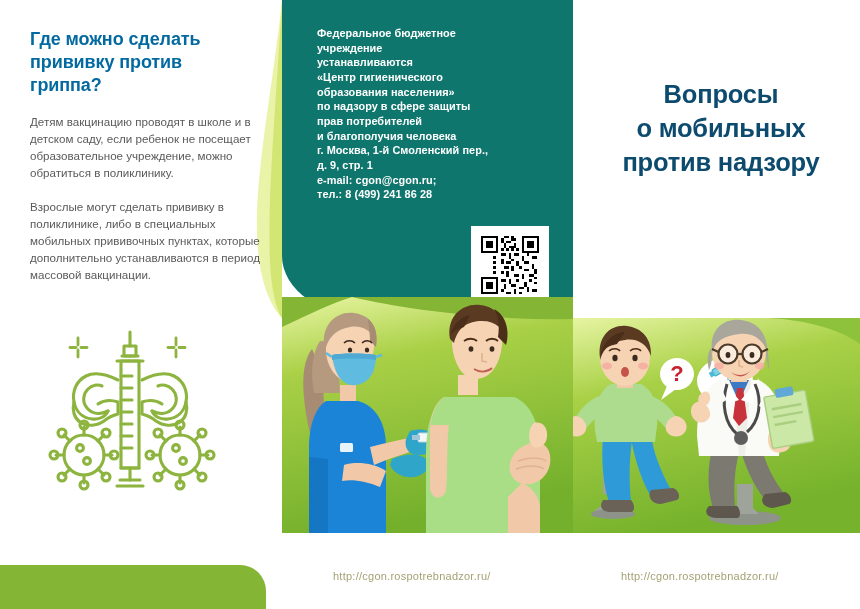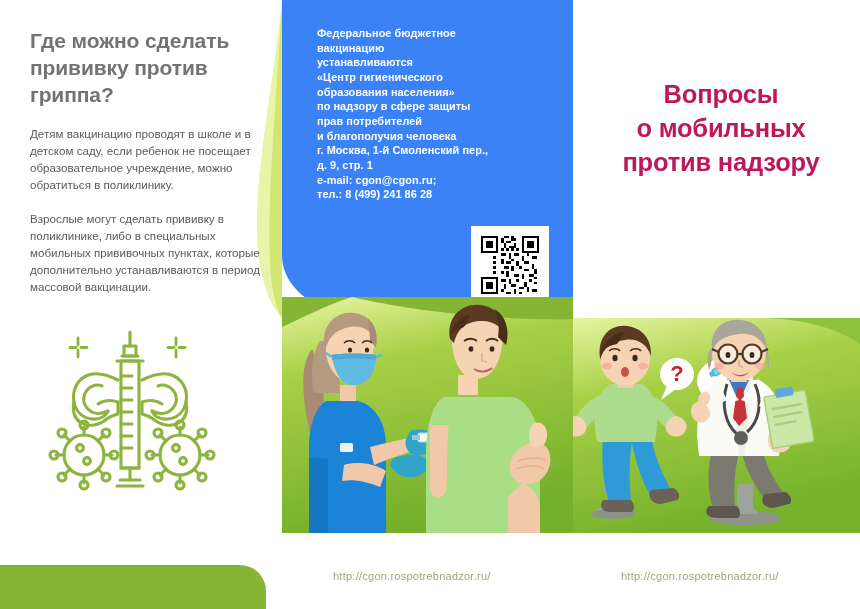--- a/index.html
+++ b/index.html
@@ -15,36 +15,36 @@
 
   
   .shapes{position:absolute;inset:0;pointer-events:none;}
 
   
   .left-col{
     position:absolute;left:0;top:0;width:266px;height:609px;
     box-sizing:border-box;padding:28px 0 0 30px;
   }
   .left-heading{
-    font-size:21px;line-height:1.28;font-weight:bold;
-    color:#737373;letter-spacing:-0.1px;
+    font-size:18px;line-height:1.28;font-weight:bold;
+    color:#0369a1;letter-spacing:-0.1px;
     width:215px;margin:0 0 8px 0;
   }
   .left-para{
     font-size:11.6px;line-height:1.47;color:#5a5a5a;
     width:232px;margin:16px 0 17px 0;
   }
 
   
   .vax-icon{position:absolute;left:42px;top:328px;width:200px;height:165px;}
 
   
   .center-green{
     position:absolute;left:282px;top:0;width:291px;height:318px;
-    background:#3b82f6;
+    background:#0f766e;
     border-bottom-left-radius:90px 62px;
     overflow:hidden;
   }
   .addr{
     position:absolute;left:35px;top:26px;width:226px;
     font-size:10.9px;line-height:1.345;font-weight:bold;color:#ffffff;
     letter-spacing:0.05px;
   }
   .addr div{white-space:nowrap;}
 
@@ -65,21 +65,21 @@
   .right-illus{
     position:absolute;left:573px;top:318px;width:287px;height:215px;
     overflow:hidden;
   }
 
   
   .right-title{
     position:absolute;left:585px;top:78px;width:272px;
     text-align:center;
     font-size:25.5px;line-height:1.33;font-weight:bold;
-    color:#be185d;letter-spacing:-0.2px;
+    color:#0c4a6e;letter-spacing:-0.2px;
   }
   .right-title div{white-space:nowrap;}
 
   
   .bottom-bar{
     position:absolute;left:-40px;top:565px;width:306px;height:60px;
     background:#85B534;
     border-top-right-radius:26px;
     border-top-left-radius:0;
   }
@@ -220,21 +220,21 @@
           <circle cx="160" cy="149" r="4"></circle>
         <circle cx="134" cy="120" r="3.4"></circle>
         <circle cx="141" cy="133" r="3.4"></circle>
       </g>
     </g>
   </svg>
 
   <div class="center-green">
     <div class="addr">
       <div>Федеральное бюджетное</div>
-      <div>вакцинацию</div>
+      <div>учреждение</div>
       <div>устанавливаются</div>
       <div>«Центр гигиенического</div>
       <div>образования населения»</div>
       <div>по надзору в сфере защиты</div>
       <div>прав потребителей</div>
       <div>и благополучия человека</div>
       <div>г. Москва, 1-й Смоленский пер.,</div>
       <div>д. 9, стр. 1</div>
       <div>e-mail: cgon@cgon.ru;</div>
       <div>тел.: 8 (499) 241 86 28</div>

